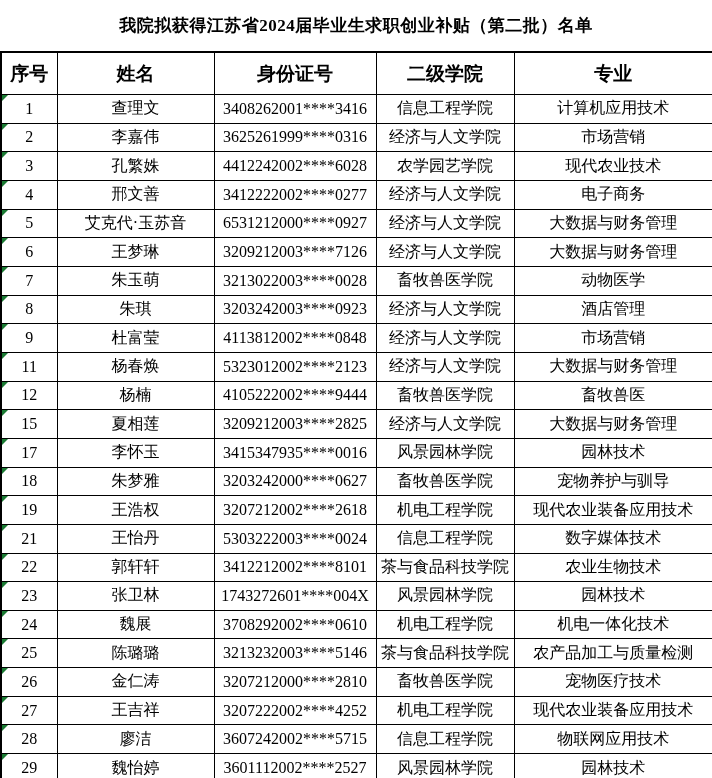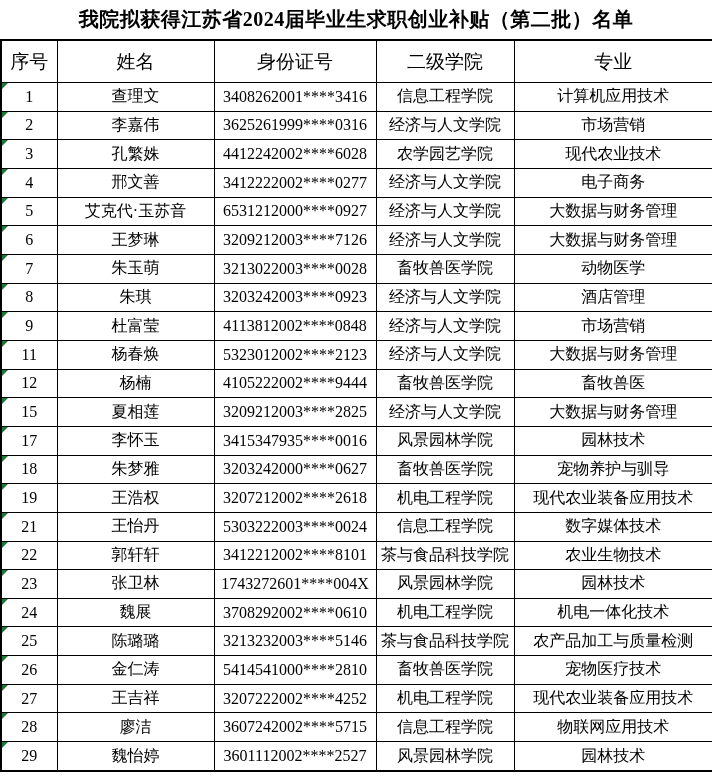--- a/index.html
+++ b/index.html
@@ -8,25 +8,25 @@
     background: #ffffff;
   }
   body {
     width: 712px;
     height: 778px;
     font-family: "Liberation Serif", "DejaVu Serif", serif;
     color: #000000;
     overflow: hidden;
   }
   .title {
-    height: 39px;
+    height: 51px;
     display: flex;
     align-items: center;
     justify-content: center;
-    font-size: 20px;
+    font-size: 17px;
     font-weight: bold;
     letter-spacing: 0.5px;
     white-space: nowrap;
   }
   table.roster {
     width: 712px;
     height: 733px;
     border-collapse: collapse;
     table-layout: fixed;
     border: 2px solid #000000;
@@ -36,21 +36,21 @@
     border: 1px solid #000000;
     text-align: center;
     vertical-align: middle;
     padding: 0;
     white-space: nowrap;
     overflow: hidden;
   }
   table.roster thead th {
     height: 41px;
     font-size: 19px;
-    font-weight: normal;
+    font-weight: bold;
   }
   table.roster tbody td {
     font-size: 16px;
     font-weight: normal;
     position: relative;
   }
   .err-tri {
     position: absolute;
     top: 0;
     left: 0;
@@ -219,21 +219,21 @@
       <tr>
         <td><span class="err-tri"></span><span>25</span></td>
         <td>陈璐璐</td>
         <td>3213232003****5146</td>
         <td>茶与食品科技学院</td>
         <td>农产品加工与质量检测</td>
       </tr>
       <tr>
         <td><span class="err-tri"></span><span>26</span></td>
         <td>金仁涛</td>
-        <td>5414541000****2810</td>
+        <td>3207212000****2810</td>
         <td>畜牧兽医学院</td>
         <td>宠物医疗技术</td>
       </tr>
       <tr>
         <td><span class="err-tri"></span><span>27</span></td>
         <td>王吉祥</td>
         <td>3207222002****4252</td>
         <td>机电工程学院</td>
         <td>现代农业装备应用技术</td>
       </tr>

